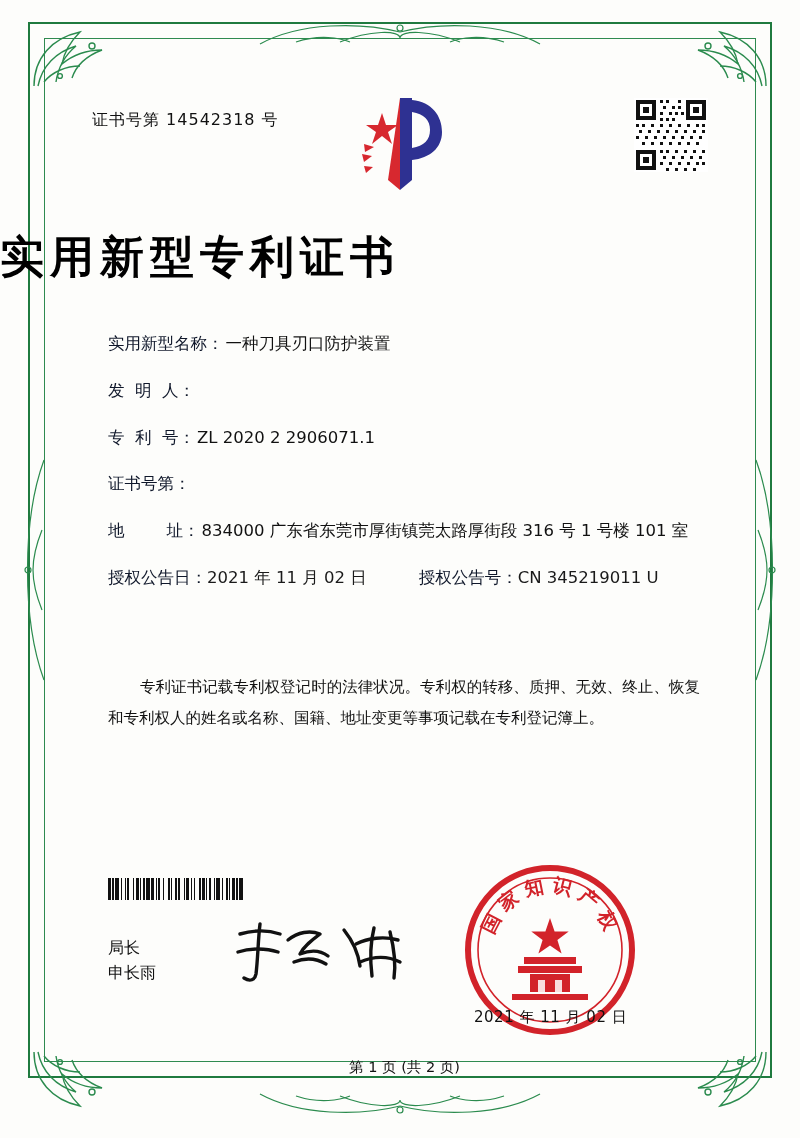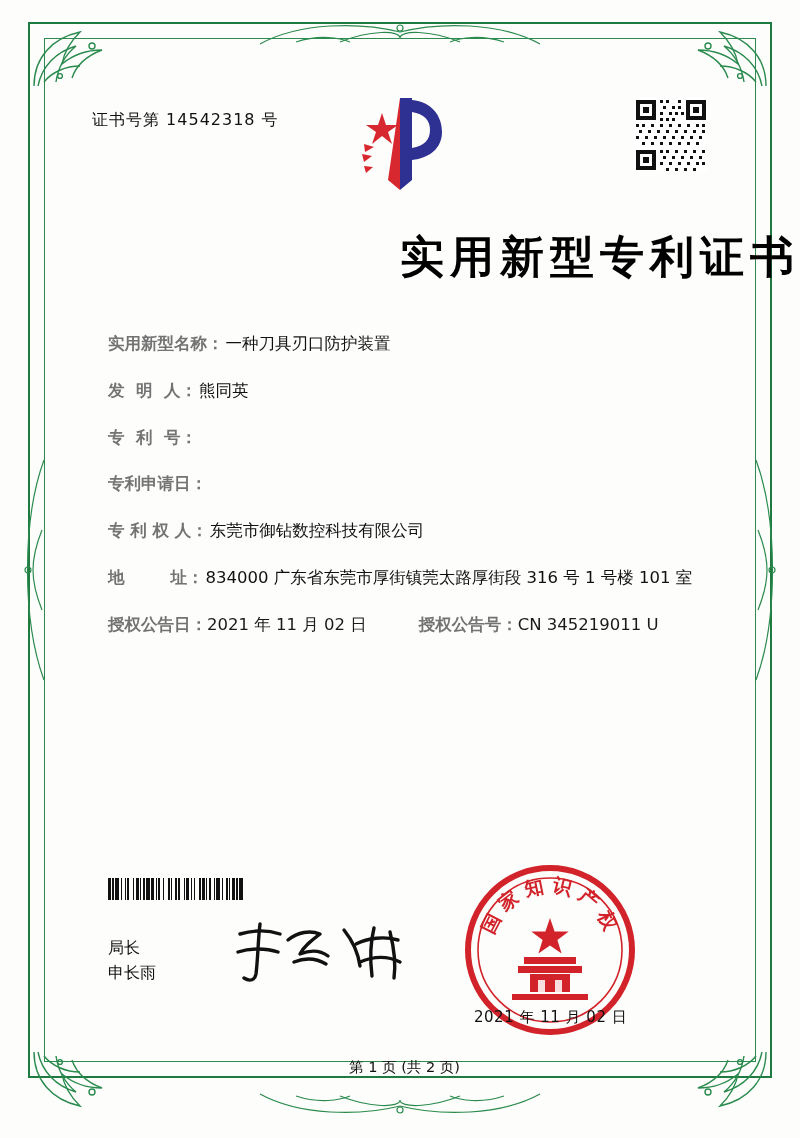--- a/index.html
+++ b/index.html
@@ -80,21 +80,21 @@
   .qr {
     position: absolute;
     right: 92px; top: 98px;
     width: 74px; height: 74px;
   }
   .qr svg { width: 100%; height: 100%; display: block; }
 
   .title {
     position: absolute;
     left: 0; right: 0; top: 228px;
-    text-align: right;
+    text-align: left;
     font-size: 44px;
     font-weight: bold;
     letter-spacing: 6px;
     font-family: "DejaVu Sans", sans-serif;
     color: #000;
   }
 
   
   .fields {
     position: absolute;
@@ -105,22 +105,21 @@
     display: flex;
     align-items: flex-start;
     margin-bottom: 22px;
     font-size: 16.5px;
     line-height: 1.5;
     font-family: "DejaVu Sans", sans-serif;
   }
   .field-label {
     white-space: pre;
     flex: 0 0 auto;
-    color: #737373;
-    font-weight: bold;
+    color: #0f172a;
   }
   .field-value {
     flex: 1 1 auto;
     color: #111;
     padding-left: 2px;
   }
   .field-row.inline-two {
     justify-content: flex-start;
   }
   .field-second {
@@ -388,53 +387,50 @@
 
   <div class="fields">
 
     <div class="field-row">
       <span class="field-label">实用新型名称：</span>
       <span class="field-value">一种刀具刃口防护装置</span>
     </div>
 
     <div class="field-row">
       <span class="field-label">发  明  人：</span>
-      <span class="field-value">熊同英</span>
     </div>
 
     <div class="field-row">
       <span class="field-label">专  利  号：</span>
+      <span class="field-value">ZL 2020 2 2906071.1</span>
     </div>
 
     <div class="field-row">
-      <span class="field-label">专利申请日：</span>
-    </div>
-
-    <div class="field-row">
-      <span class="field-label">专 利 权 人：</span>
-      <span class="field-value">东莞市御钻数控科技有限公司</span>
-    </div>
+      <span class="field-label">证书号第：</span>
+    </div>
+
 
     <div class="field-row">
       <span class="field-label">地        址：</span>
       <span class="field-value">834000  广东省东莞市厚街镇莞太路厚街段 316 号 1 号楼 101 室</span>
     </div>
 
     <div class="field-row inline-two">
       <span class="field-label">授权公告日：</span>
       <span>2021 年 11 月 02 日</span>
       <span class="field-second">
         <span class="field-label">授权公告号：</span>
         <span>CN 345219011 U</span>
       </span>
     </div>
 
   </div>
 
   <div class="body-text">
+    <p>专利证书记载专利权登记时的法律状况。专利权的转移、质押、无效、终止、恢复和专利权人的姓名或名称、国籍、地址变更等事项记载在专利登记簿上。</p>
   </div>
 
   <div class="barcode">
       <i style="width: 3px; background: rgb(17, 17, 17);"></i>
       <i style="width: 1px; background: transparent;"></i>
       <i style="width: 2px; background: rgb(17, 17, 17);"></i>
       <i style="width: 1px; background: transparent;"></i>
       <i style="width: 4px; background: rgb(17, 17, 17);"></i>
       <i style="width: 2px; background: transparent;"></i>
       <i style="width: 1px; background: rgb(17, 17, 17);"></i>

